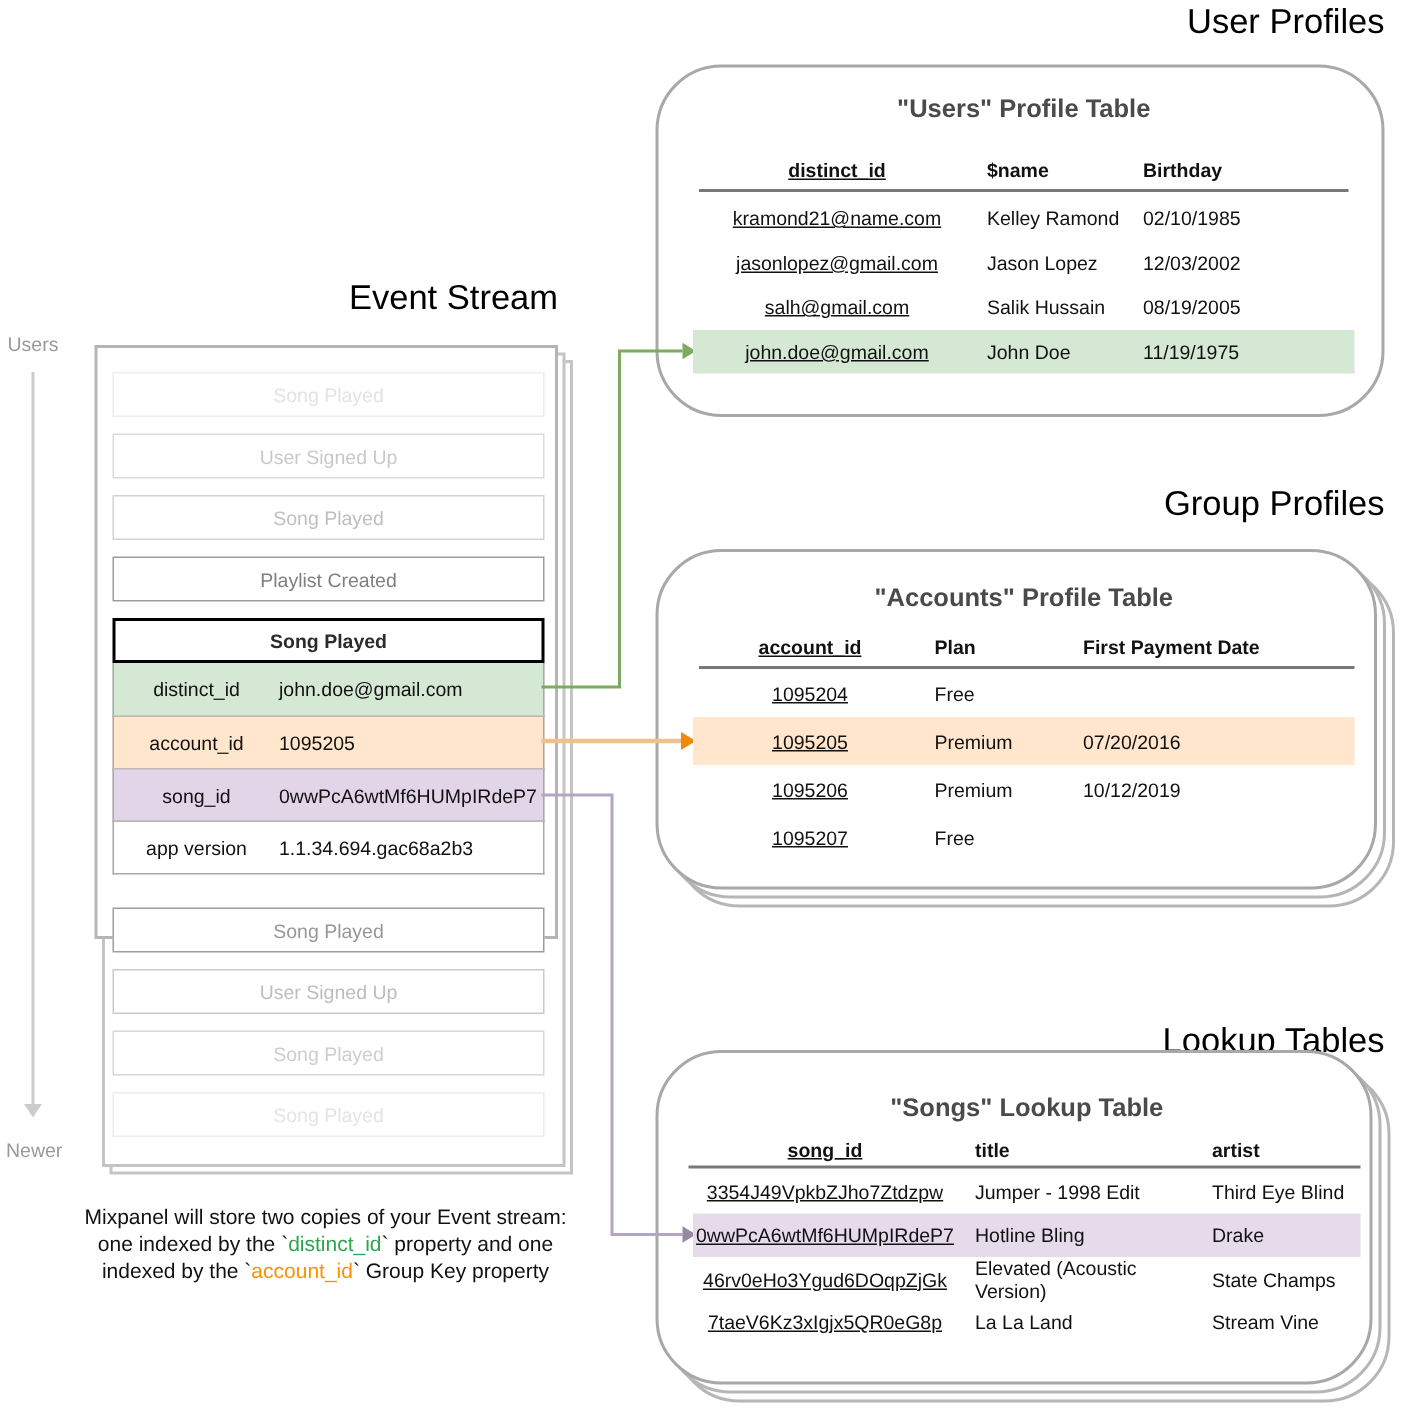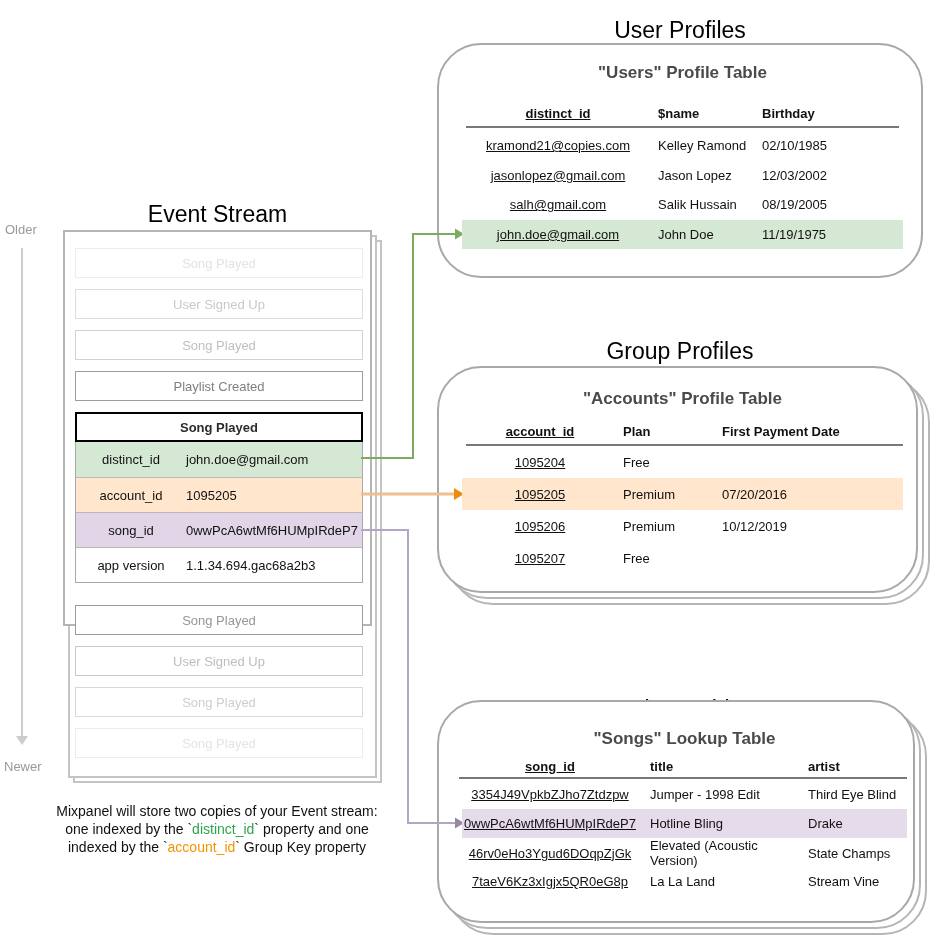--- a/index.html
+++ b/index.html
@@ -1,19 +1,19 @@
 <!DOCTYPE html>
 <html><head>
 <meta charset="utf-8">
 <style>
   html,body{margin:0;padding:0;background:#fff;}
   .page{position:relative;width:941px;height:951px;background:#fff;overflow:hidden;
         font-family:"Liberation Sans",sans-serif;color:#111;}
   .abs{position:absolute;}
-  .sec-title{font-size:23px;color:#000;text-align:center;margin-top:16px;}
+  .sec-title{font-size:23px;color:#000;text-align:right;}
   
   .card{position:absolute;background:#fff;border:2px solid #a8a8a8;border-radius:44px;box-sizing:border-box;}
   .stack{position:absolute;background:#fff;border:2px solid #b6b6b6;border-radius:44px;box-sizing:border-box;}
   .tbl-title{font-size:17px;font-weight:bold;color:#4a4a4a;text-align:center;}
   
   .trow{display:grid;align-items:center;font-size:13px;color:#111;}
   .thead{font-weight:bold;}
   .grid-users{grid-template-columns:192px 104px 1fr;}
   .grid-acc{grid-template-columns:156px 99px 1fr;}
   .grid-songs{grid-template-columns:176px 158px 1fr;}
@@ -62,21 +62,21 @@
   svg.connectors{position:absolute;left:0;top:0;z-index:3;pointer-events:none;}
   .z4{z-index:4;}
 </style>
 </head>
 <body>
 
 <div class="page">
 
   <div class="abs sec-title" style="left:63px;top:185px;width:309px;">Event Stream</div>
 
-  <div class="tl-label" style="left:5px;top:222px;">Older</div>
+  <div class="tl-label" style="left:5px;top:222px;">Users</div>
   <div class="tl-line"></div>
   <div class="tl-arrow"></div>
   <div class="tl-label" style="left:4px;top:759px;">Newer</div>
 
   <div class="stream-stack" style="left:73px;top:240px;width:309px;height:543px;"></div>
   <div class="stream-stack" style="left:68px;top:235px;width:309px;height:543px;"></div>
 
   <div class="stream-box">
     <div class="ev fb1" style="top:16px;">
       <span>Song Played</span>
@@ -135,21 +135,21 @@
   <div class="card" style="left:437px;top:43px;width:486px;height:235px;"></div>
   <div class="abs tbl-title z4" style="left:462px;top:63px;width:441px;">"Users" Profile Table</div>
   <div class="abs trow thead grid-users z4" style="left:462px;top:104px;width:441px;height:18px;">
     <span class="c1 u">distinct_id</span>
     <span class="pad4">$name</span>
     <span class="pad4">Birthday</span>
   </div>
   <div class="hline z4" style="left:466px;top:126px;width:433px;"></div>
   <div class="abs z4" style="left:462px;top:131px;width:441px;">
     <div class="trow grid-users" style="height:29.5px;">
-      <span class="c1 u">kramond21@copies.com</span>
+      <span class="c1 u">kramond21@name.com</span>
       <span class="pad4">Kelley Ramond</span>
       <span class="pad4">02/10/1985</span>
     </div>
     <div class="trow grid-users" style="height:29.5px;">
       <span class="c1 u">jasonlopez@gmail.com</span>
       <span class="pad4">Jason Lopez</span>
       <span class="pad4">12/03/2002</span>
     </div>
     <div class="trow grid-users" style="height:29.5px;">
       <span class="c1 u">salh@gmail.com</span>

